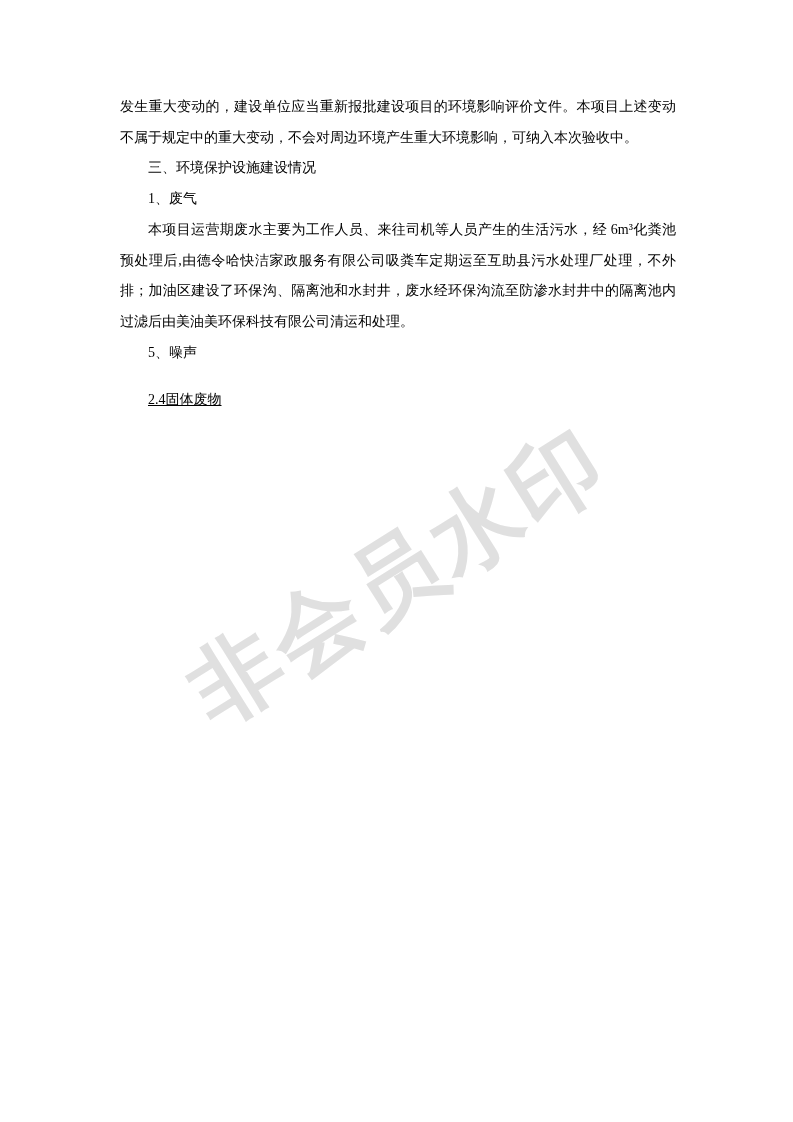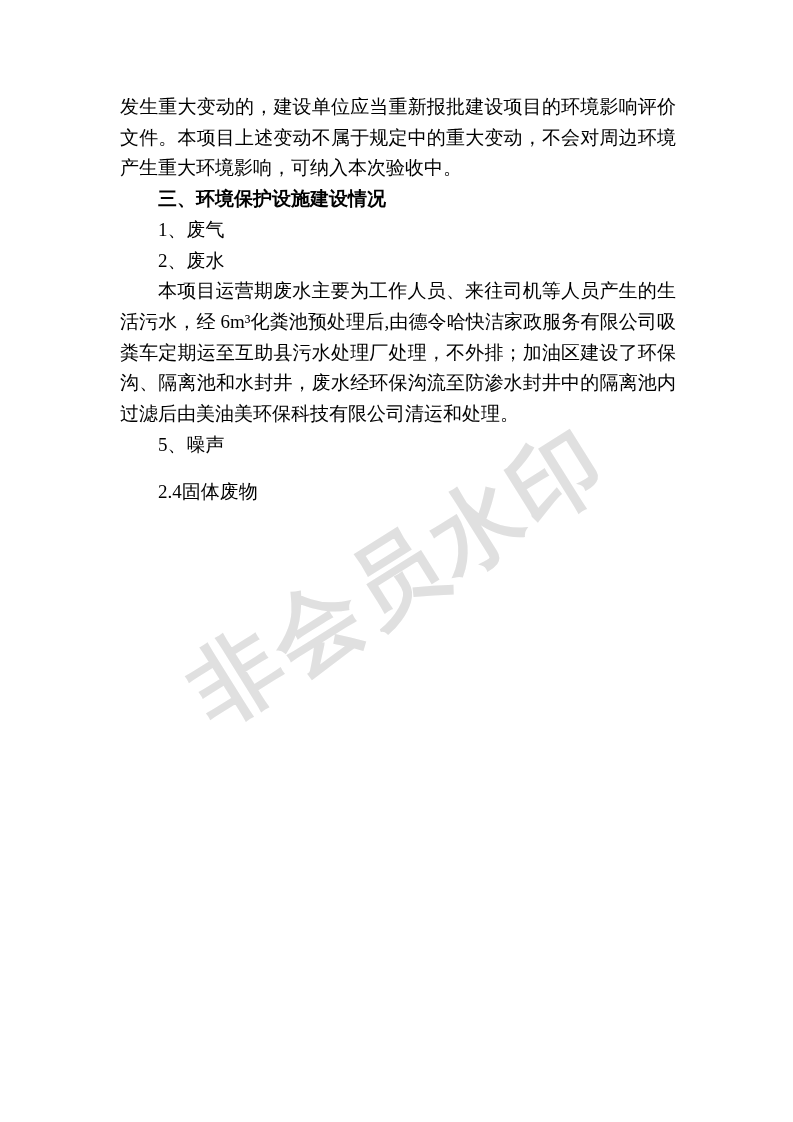--- a/index.html
+++ b/index.html
@@ -39,52 +39,52 @@
     color: #e0e0e0;
     font-weight: bold;
     font-family: "Liberation Serif", "DejaVu Serif", serif;
   }
   .content {
     position: absolute;
     left: 120px;
     top: 92px;
     width: 556px;
     z-index: 1;
-    font-size: 19px;
+    font-size: 14px;
     line-height: 30.7px;
     text-align: justify;
     text-justify: inter-ideograph;
   }
   .content p {
     margin: 0;
     padding: 0;
     text-indent: 2em;
   }
   .content p.noindent {
     text-indent: 0;
   }
   .content p.heading {
-    font-weight: bold;
+    font-weight: normal;
   }
   .content p.spaced {
     margin-top: 17px;
+    text-decoration: underline;
   }
 </style>
 </head>
 <body>
 
 <div class="page">
 
   <div class="watermark-layer">
     <span class="watermark" style="color: rgb(224, 224, 224); transform: translate(-50%, -50%) rotate(-32deg);">非会员水印</span>
   </div>
 
   <div class="content">
     <p class="noindent">发生重大变动的，建设单位应当重新报批建设项目的环境影响评价文件。本项目上述变动不属于规定中的重大变动，不会对周边环境产生重大环境影响，可纳入本次验收中。</p>
     <p class="heading">三、环境保护设施建设情况</p>
     <p>1、废气</p>
-    <p>2、废水</p>
     <p>本项目运营期废水主要为工作人员、来往司机等人员产生的生活污水，经 6m³化粪池预处理后,由德令哈快洁家政服务有限公司吸粪车定期运至互助县污水处理厂处理，不外排；加油区建设了环保沟、隔离池和水封井，废水经环保沟流至防渗水封井中的隔离池内过滤后由美油美环保科技有限公司清运和处理。</p>
     <p>5、噪声</p>
     <p class="spaced">2.4固体废物</p>
   </div>
 
 </div>
 
 </body></html>

